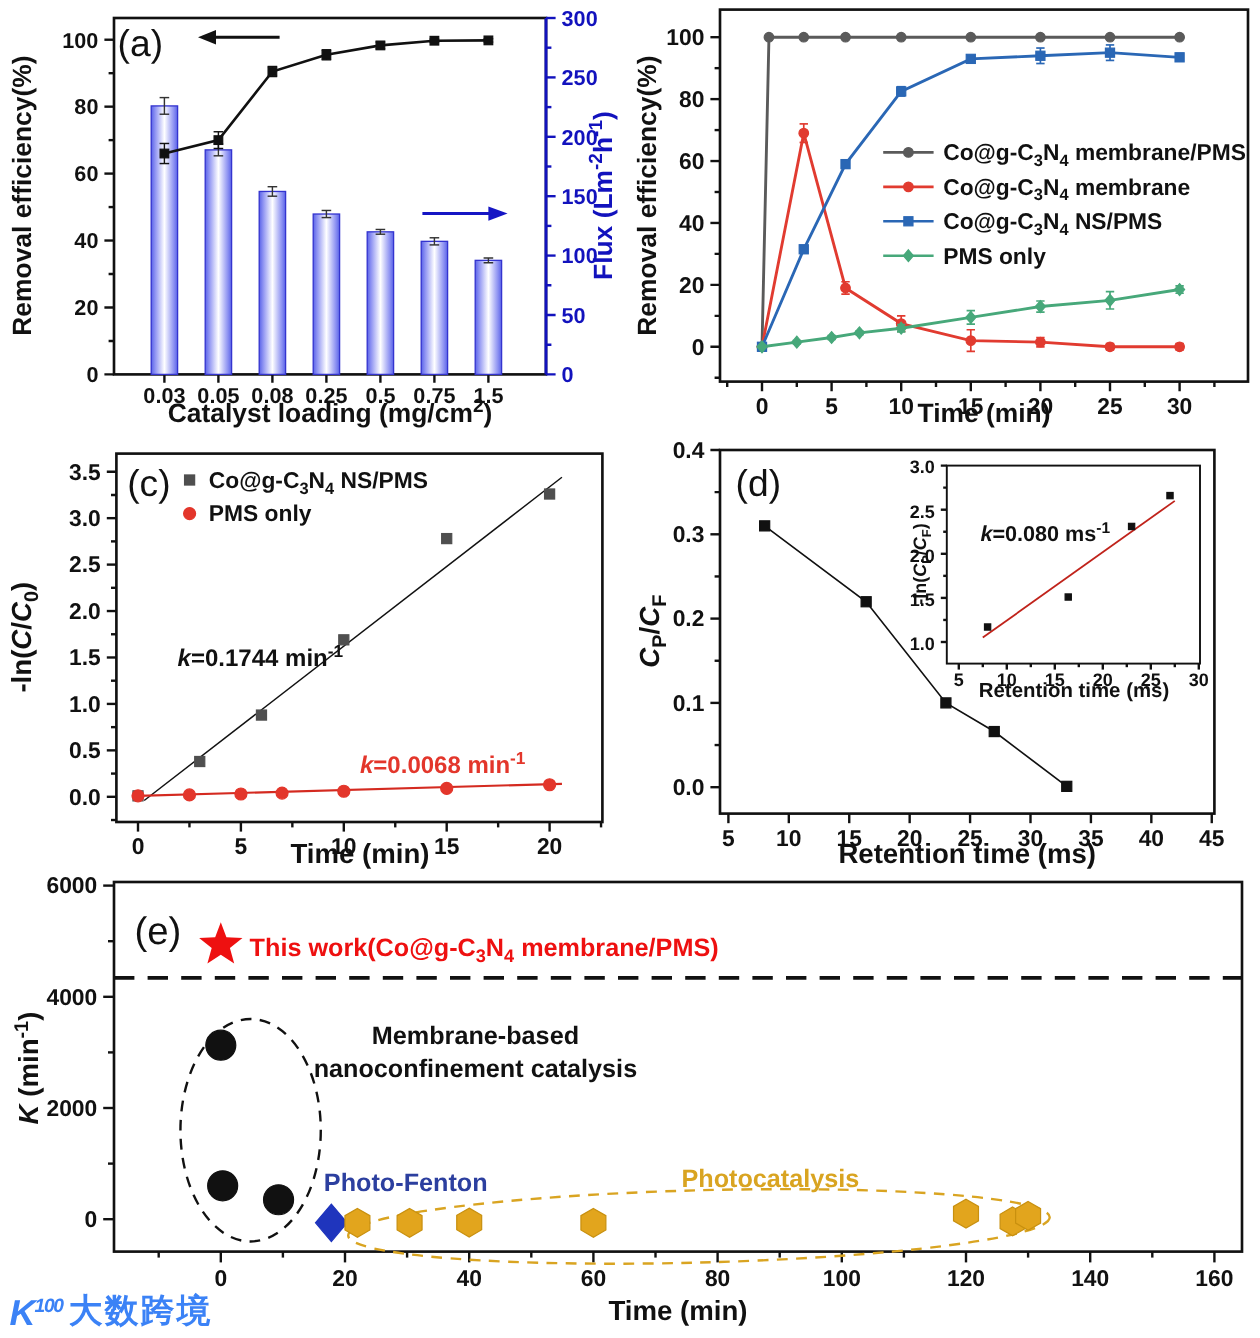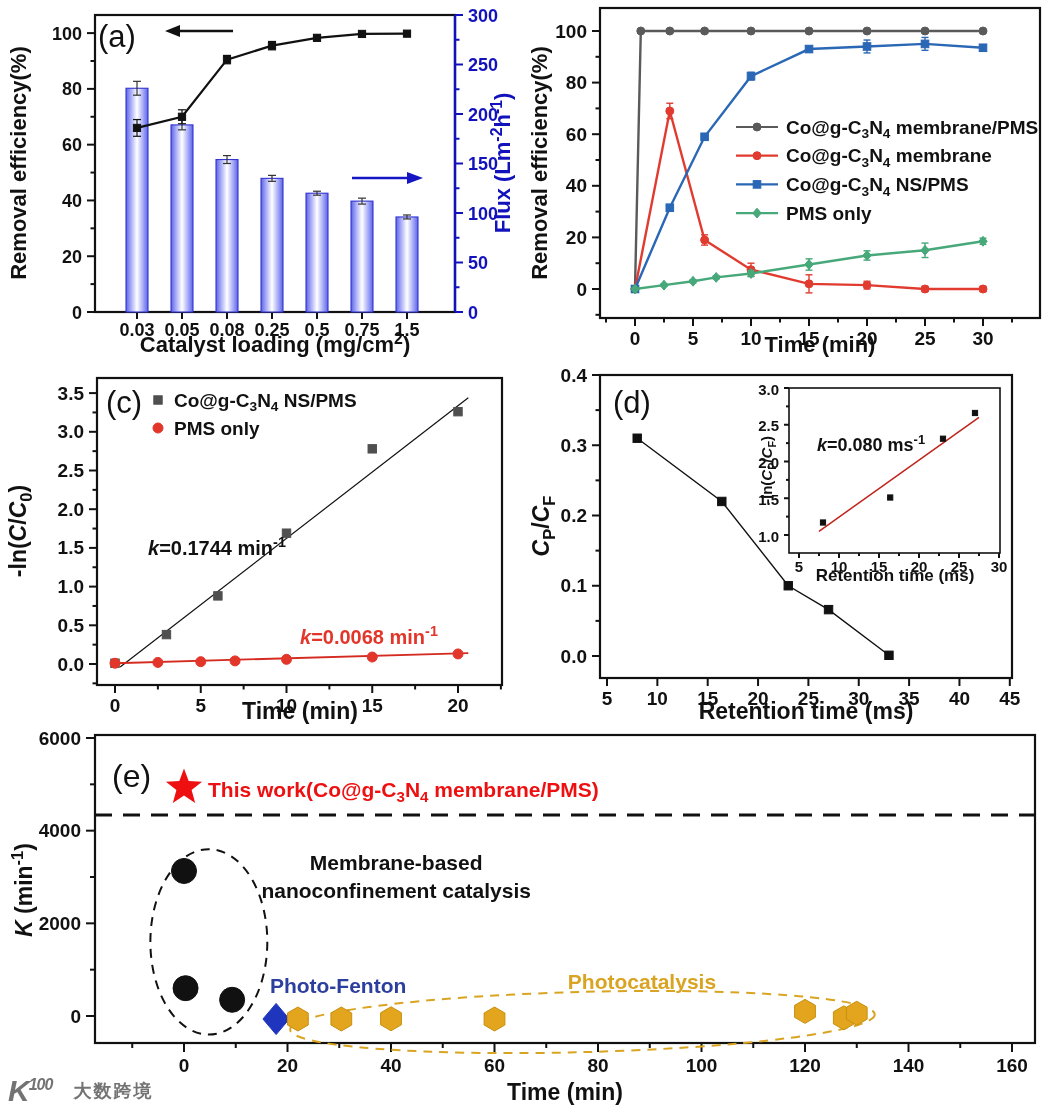--- a/index.html
+++ b/index.html
@@ -4,25 +4,25 @@
 <style>
   html,body{margin:0;padding:0;background:#ffffff;}
   .figure{position:relative;width:1050px;height:1115px;background:#fff;overflow:hidden;
           font-family:"Liberation Sans",sans-serif;}
   .panel{position:absolute;}
   #svg-a{left:0;top:0;}
   #svg-b{left:525px;top:0;}
   #svg-c{left:0;top:363px;}
   #svg-d{left:525px;top:363px;}
   #svg-e{left:0;top:730px;}
-  .watermark{position:absolute;left:8px;top:1074px;display:flex;align-items:center;gap:21px;
-             color:#737373;text-shadow:1px 1px 0 #ffffff;user-select:none;}
+  .watermark{position:absolute;left:8px;top:1074px;display:flex;align-items:flex-end;gap:5px;
+             color:#3b82f6;text-shadow:1px 1px 0 #ffffff;user-select:none;}
   .wm-logo{font-size:30px;font-weight:bold;font-style:italic;letter-spacing:-1px;}
   .wm-logo sup{font-size:16px;}
-  .wm-text{font-size:18px;font-weight:bold;letter-spacing:2px;}
+  .wm-text{font-size:28px;font-weight:bold;letter-spacing:2px;}
 </style>
 </head>
 <body>
 
 <div class="figure">
   <svg id="svg-a" class="panel" width="525" height="363">
       <defs>
         <linearGradient id="barGrad" x1="0" y1="0" x2="1" y2="0">
           <stop offset="0" stop-color="#5a63e8"></stop>
           <stop offset="0.14" stop-color="#8b90f2"></stop>

